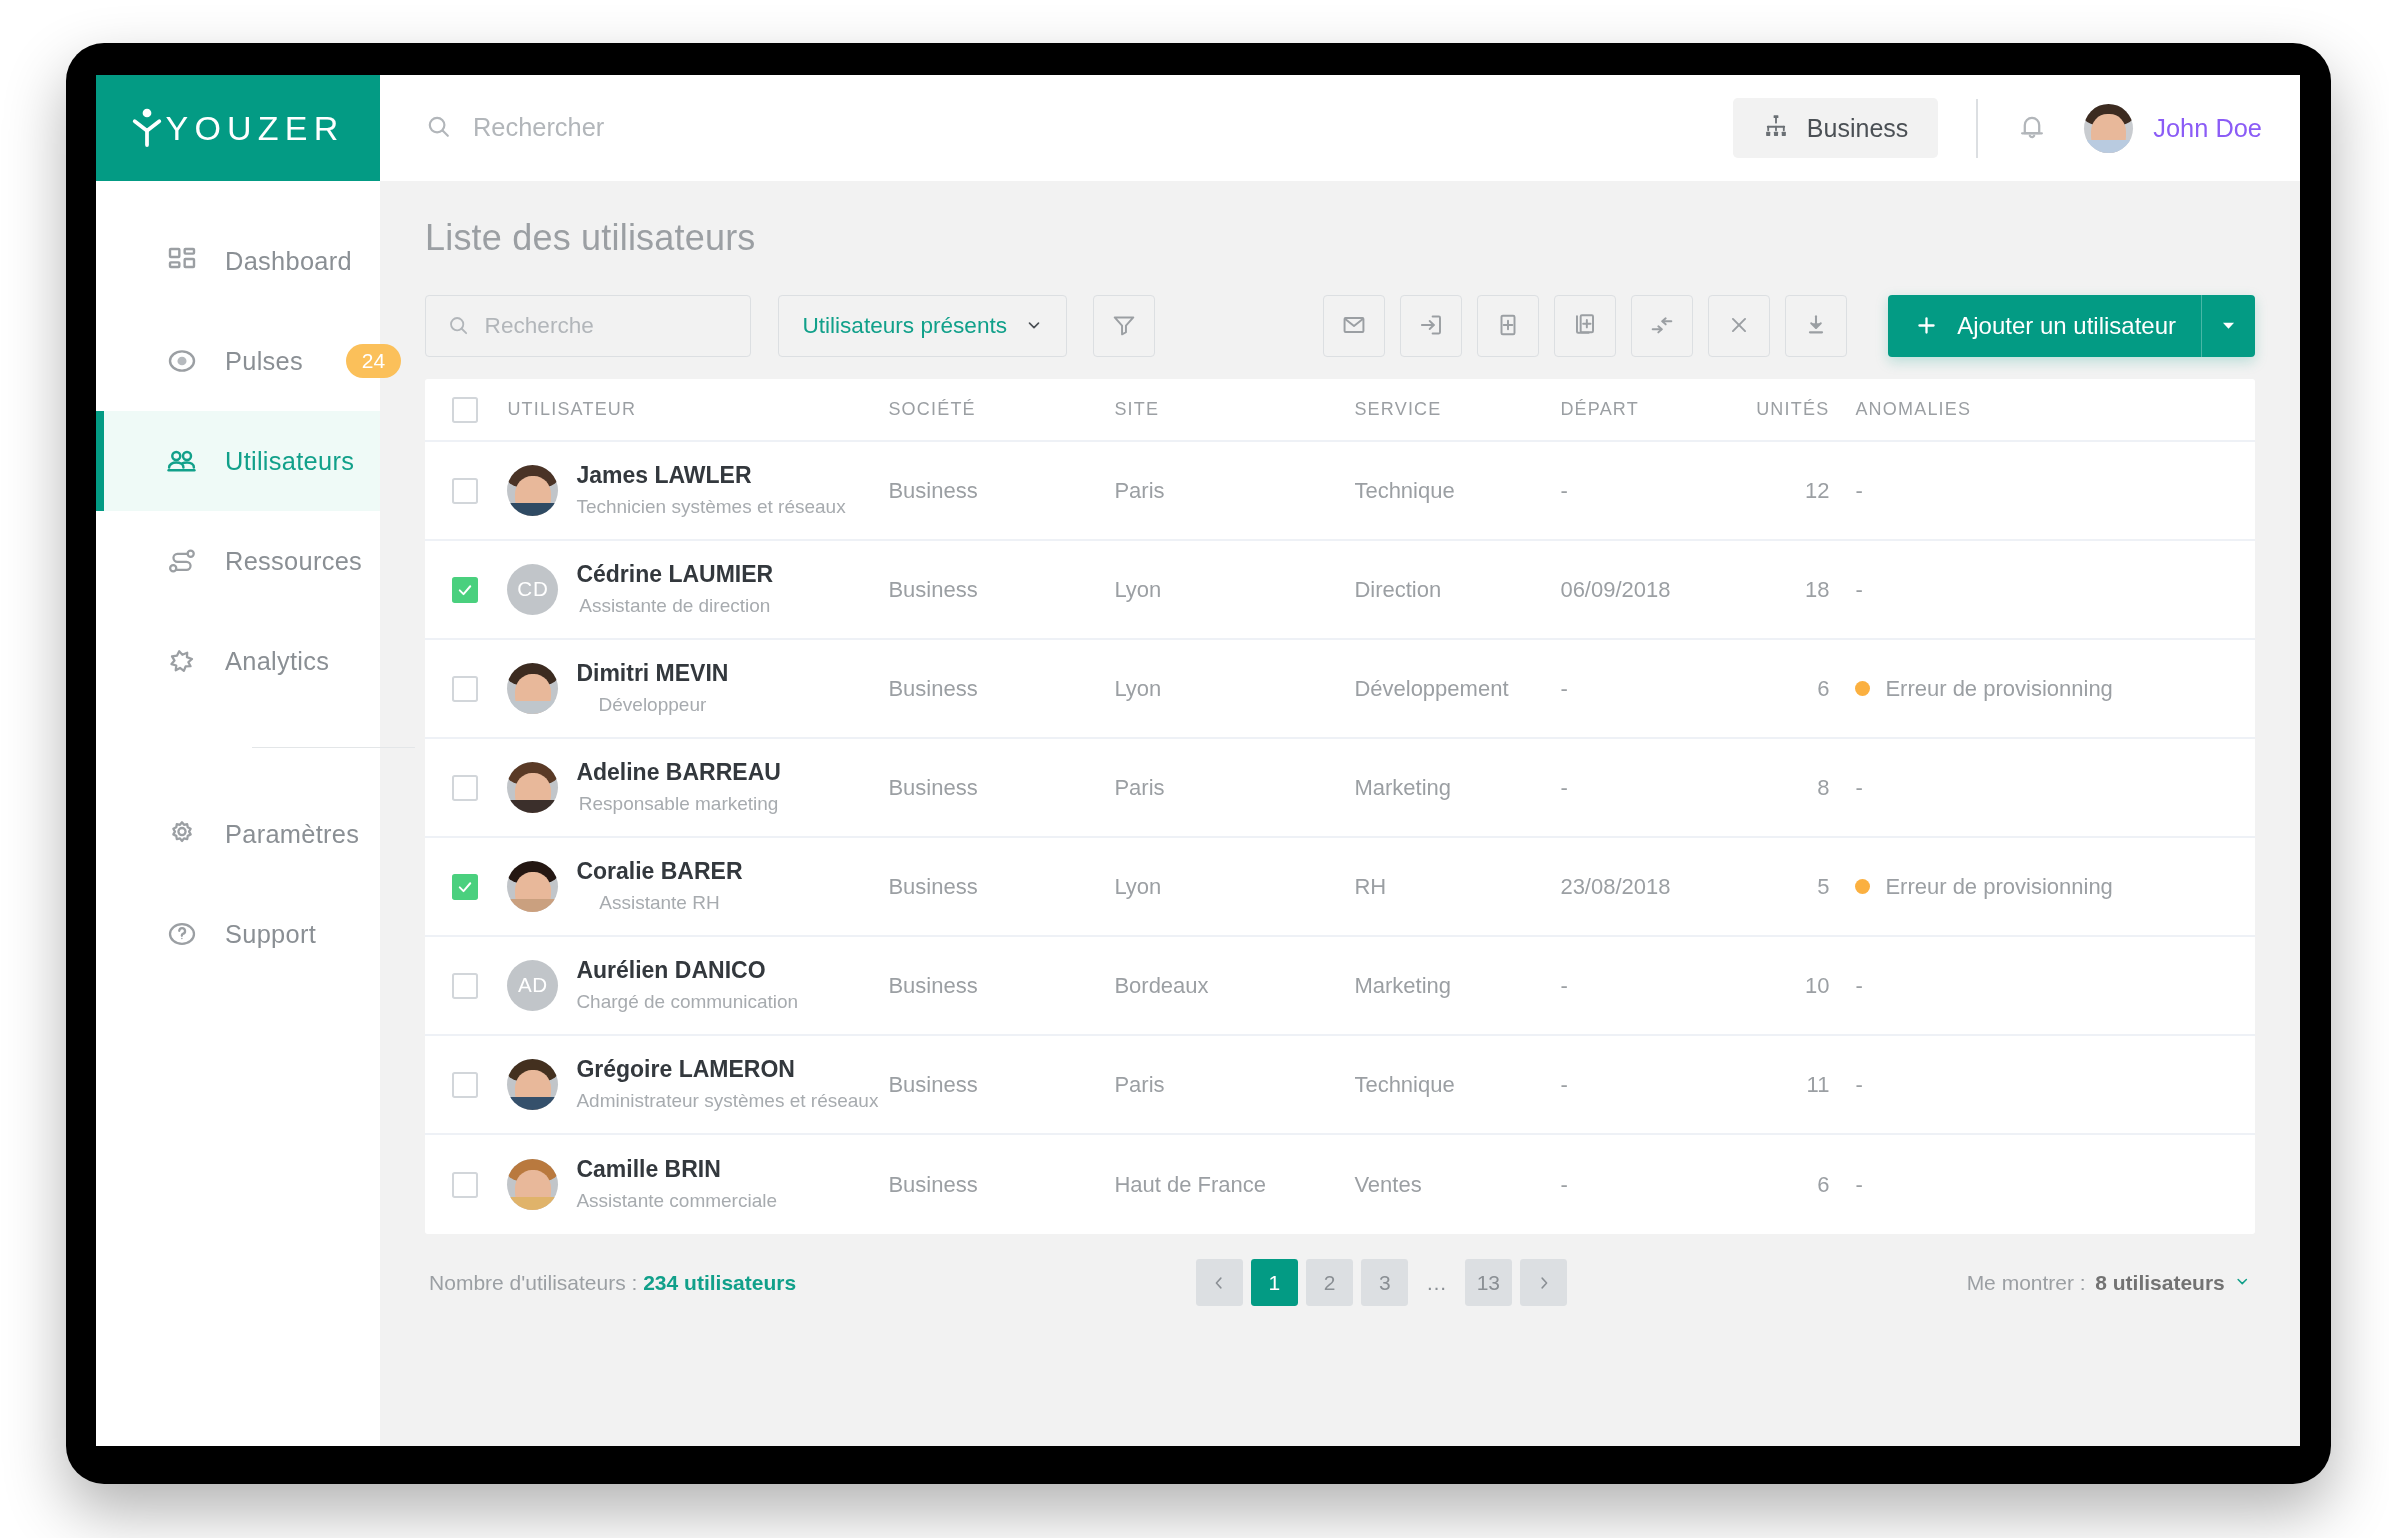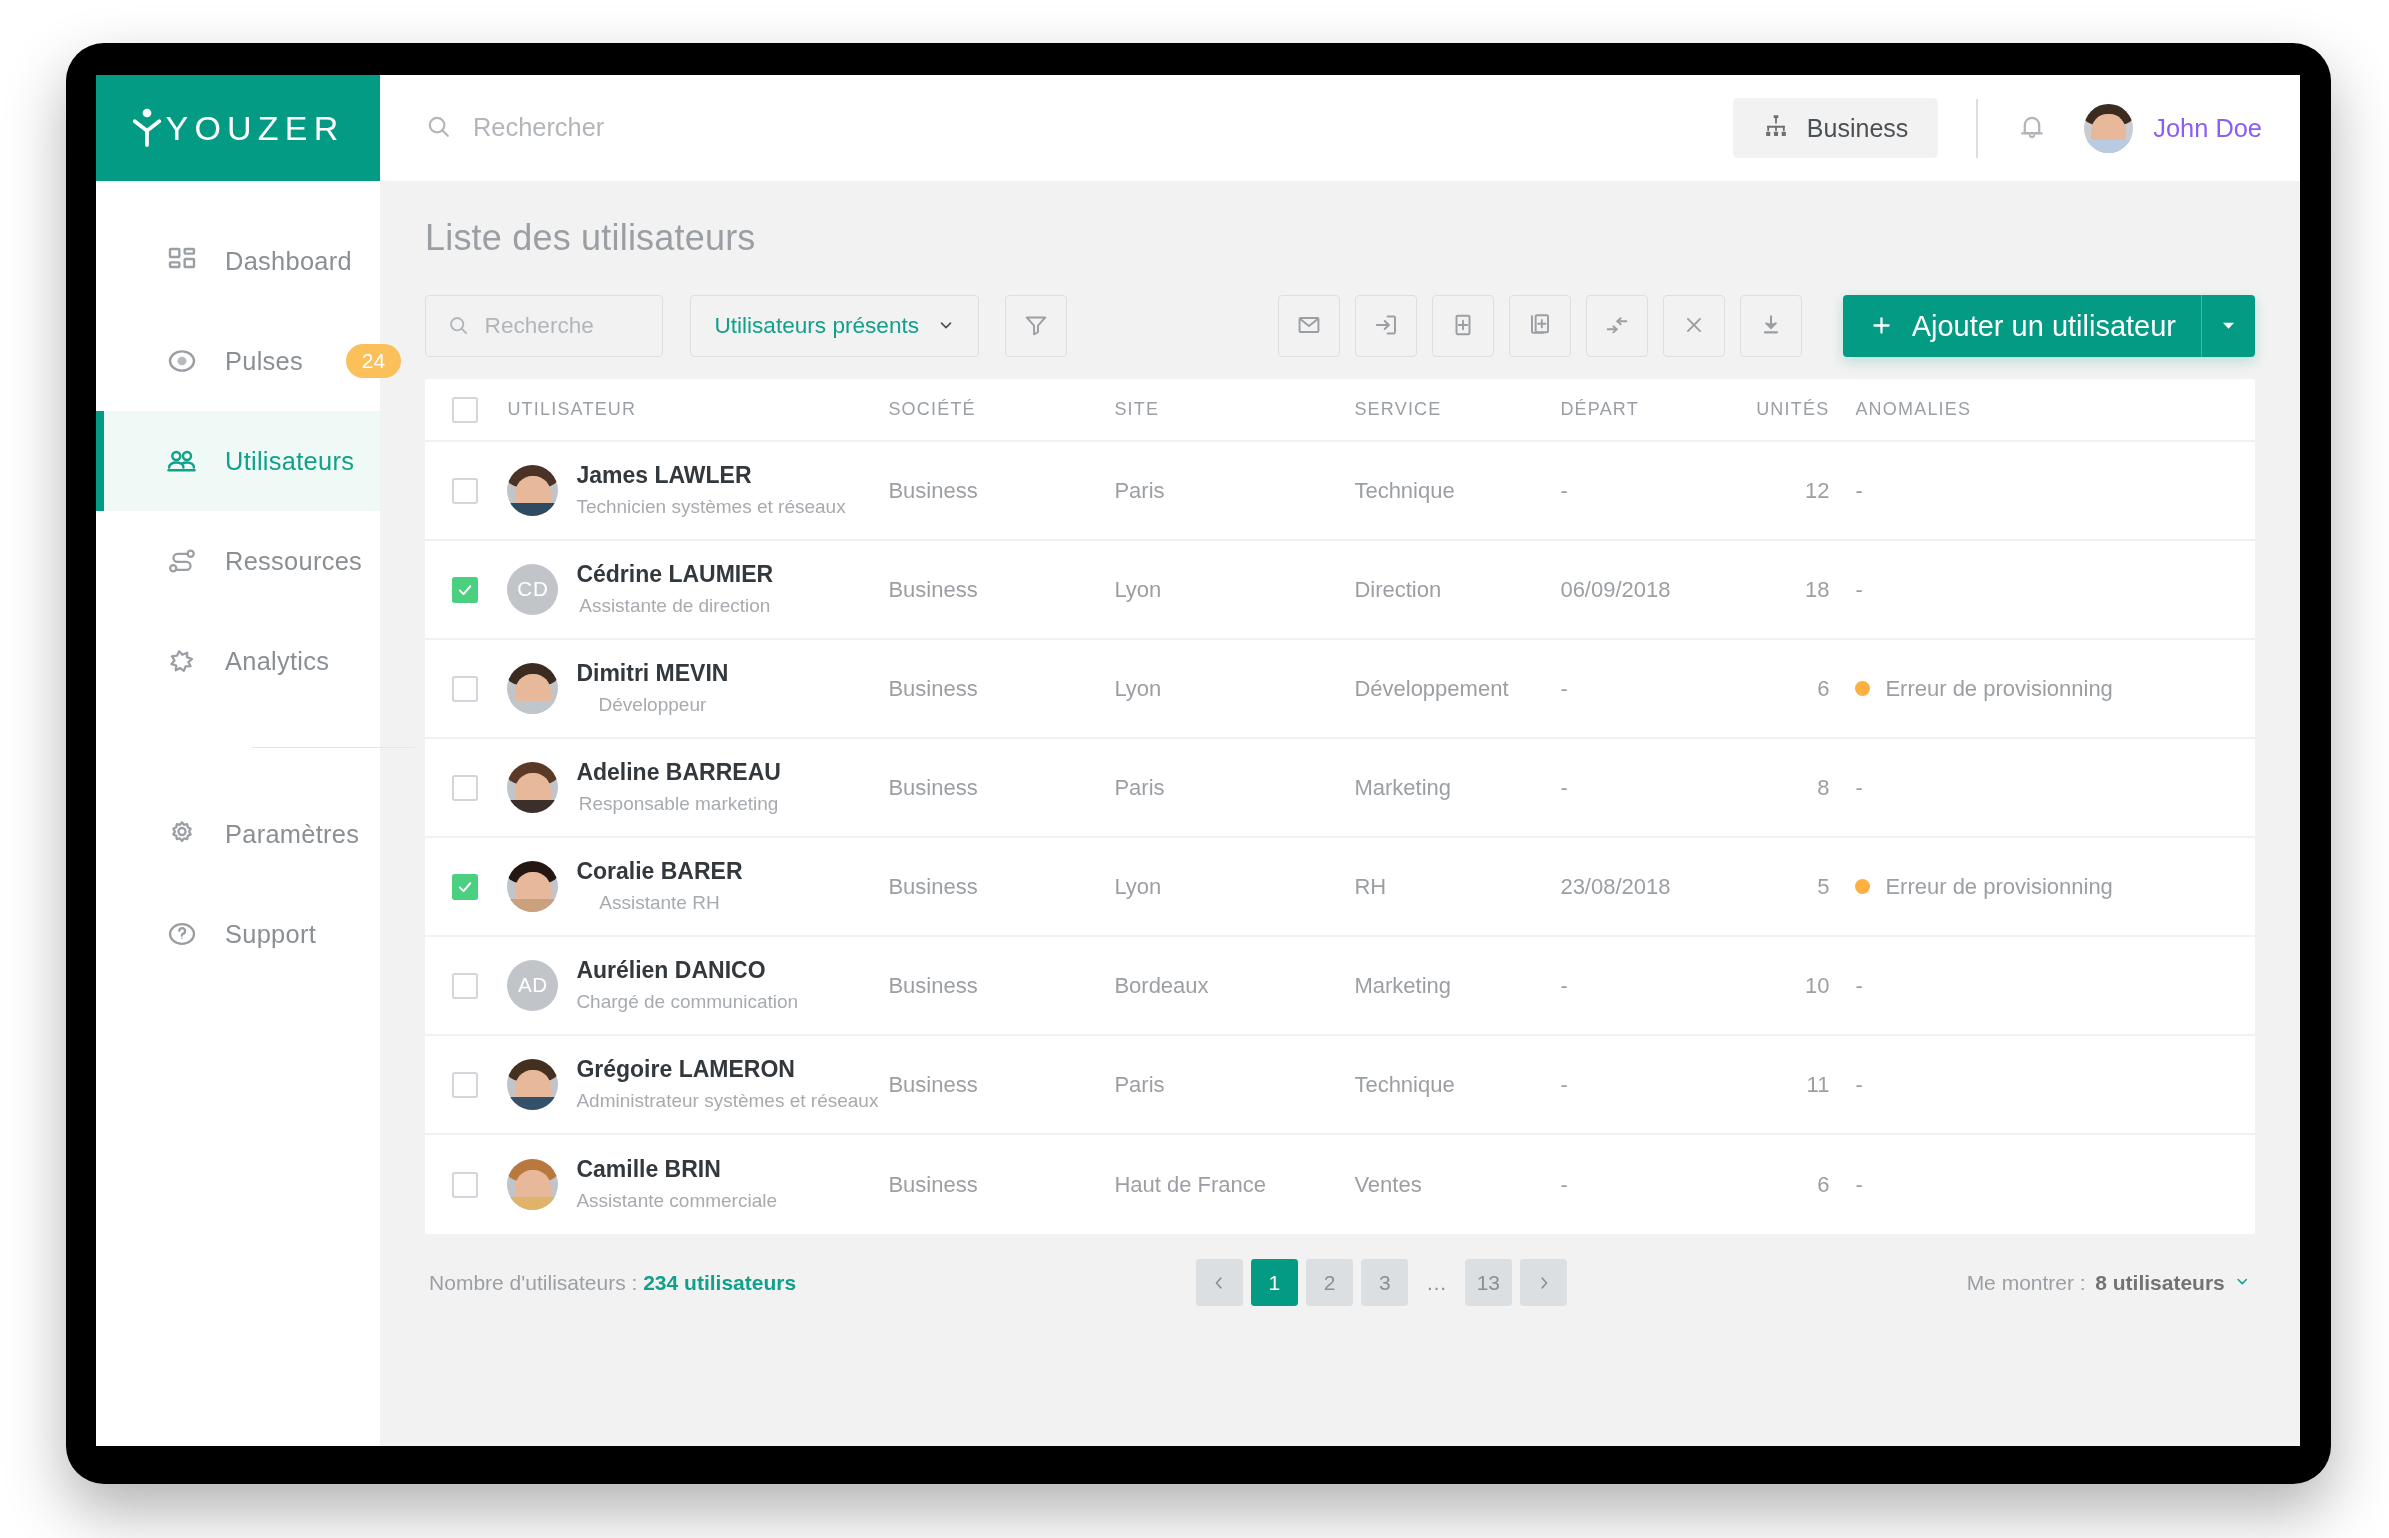--- a/index.html
+++ b/index.html
@@ -212,21 +212,21 @@
   }
 
   
   #toolbar {
     display: flex;
     align-items: center;
     height: 62px;
     margin-bottom: 22px;
   }
   #list-search {
-    width: 238px;
+    width: 326px;
     height: 62px;
     border: 1.4px solid #dcdfe2;
     border-radius: 4.1px;
     background: #f2f2f2;
     display: flex;
     align-items: center;
     gap: 15px;
     padding: 0 20.6px;
   }
   #list-search .ph { font-size: 22.6px; color: #b2b6ba; }
@@ -282,21 +282,21 @@
   }
   #add-user-main {
     display: flex;
     align-items: center;
     gap: 18px;
     padding: 0 25px 0 26px;
     height: 100%;
   }
   #add-user-main .lbl {
     color: #ffffff;
-    font-size: 29px;
+    font-size: 24px;
   }
   #add-user-caret {
     width: 54px;
     height: 100%;
     border-left: 1.4px solid rgba(255,255,255,0.28);
     display: flex; align-items: center; justify-content: center;
     cursor: pointer;
   }
 
   

